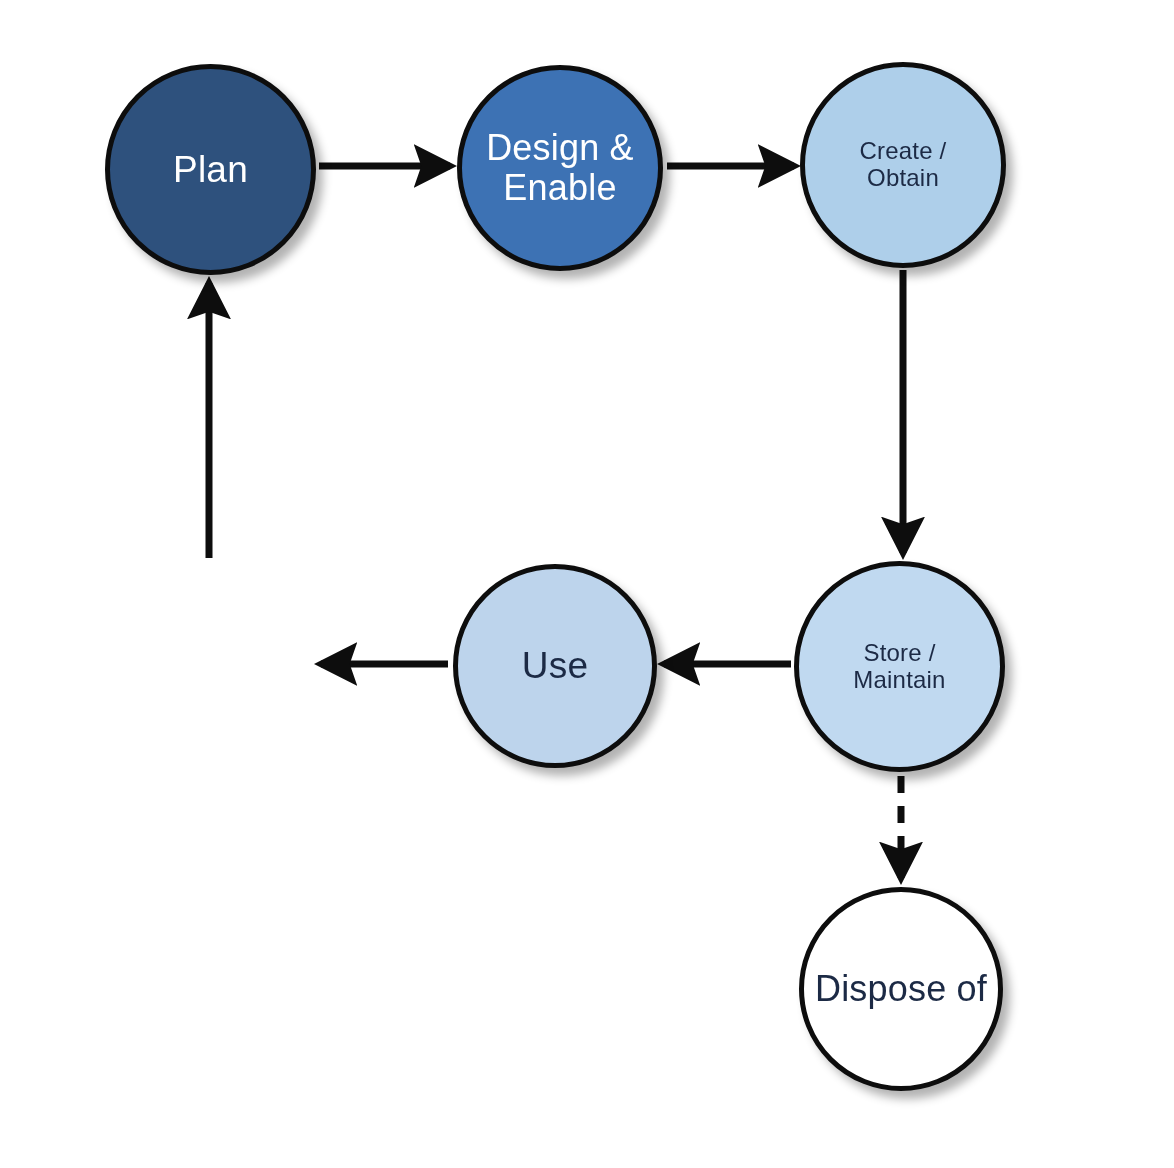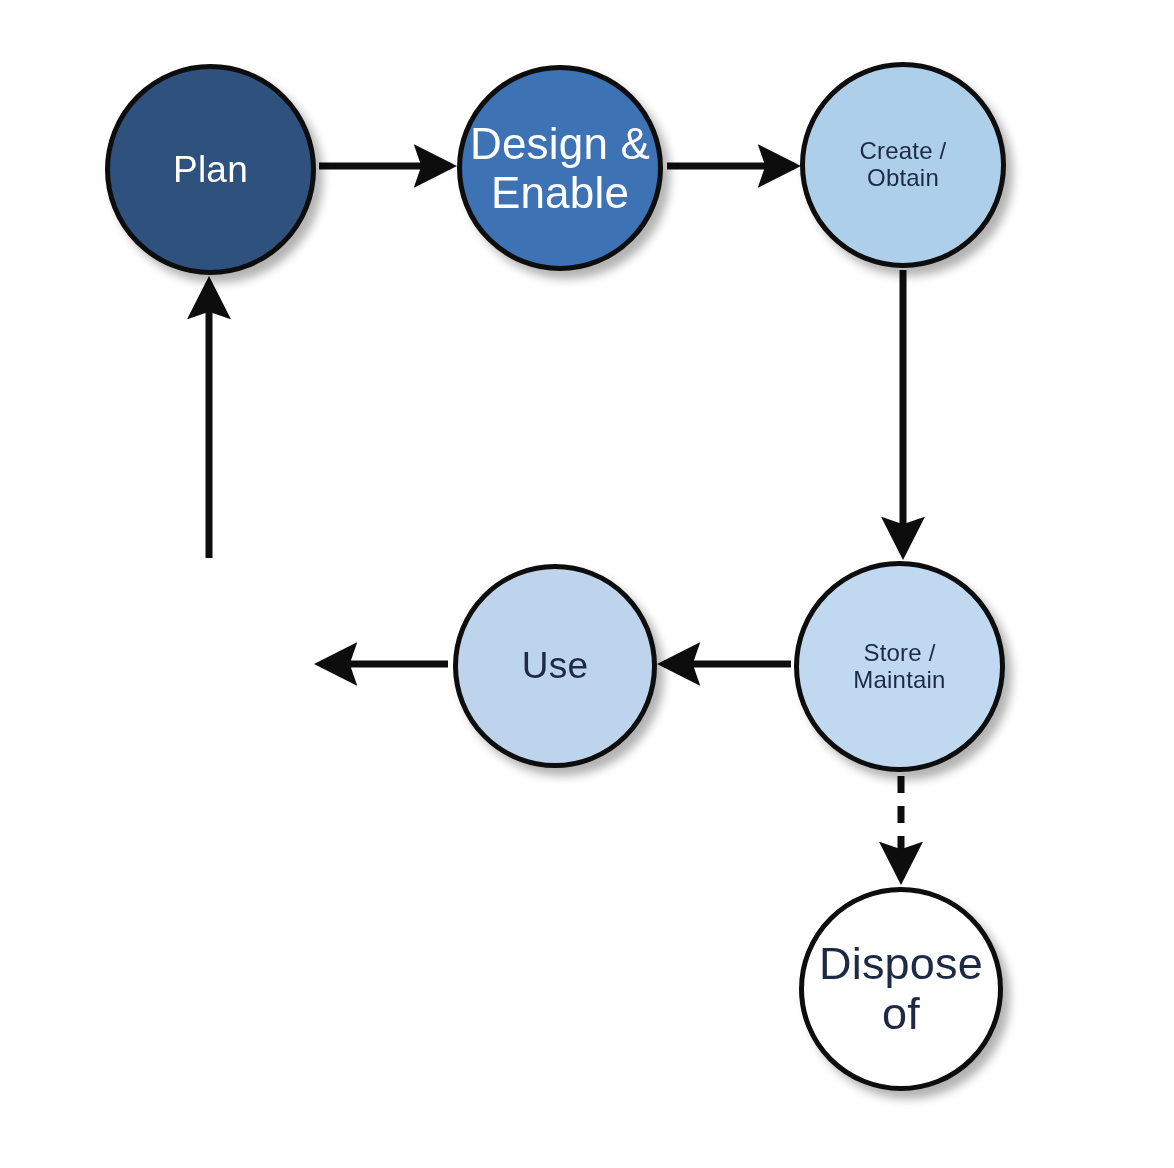--- a/index.html
+++ b/index.html
@@ -43,41 +43,41 @@
     padding: 0 6px;
     white-space: pre-line;
     letter-spacing: 0.2px;
   }
   .n-plan {
     left: 95px;  top: 64px;  width: 211px; height: 211px;
     background: #2e517d; color: #ffffff; font-size: 37px;
   }
   .n-design {
     left: 447px; top: 65px;  width: 206px; height: 206px;
-    background: #3d72b4; color: #ffffff; font-size: 44px;
+    background: #3d72b4; color: #ffffff; font-size: 36px;
   }
   .n-create {
     left: 790px; top: 62px;  width: 206px; height: 206px;
     background: #aecfea; color: #1c2a45; font-size: 24px;
   }
   .n-enhance {
     left: 95px;  top: 562px; width: 208px; height: 208px;
     background: #dde9f6; color: #1c2a45; font-size: 37px;
   }
   .n-use {
     left: 443px; top: 564px; width: 204px; height: 204px;
     background: #bdd4ec; color: #1c2a45; font-size: 37px;
   }
   .n-store {
     left: 784px; top: 561px; width: 211px; height: 211px;
     background: #c0d9f0; color: #1c2a45; font-size: 24px;
   }
   .n-dispose {
     left: 789px; top: 887px; width: 204px; height: 204px;
-    background: #ffffff; color: #1c2a45; font-size: 45px;
+    background: #ffffff; color: #1c2a45; font-size: 36px;
   }
 </style>
 </head>
 <body>
 
 <div id="diagram-canvas">
 
   <svg id="edge-layer" viewBox="0 0 1174 1168" width="1174" height="1168" aria-hidden="true">
     <defs>
       <marker id="arrowhead" markerWidth="7" markerHeight="7" refX="5.2" refY="3.5" orient="auto" markerUnits="strokeWidth">

